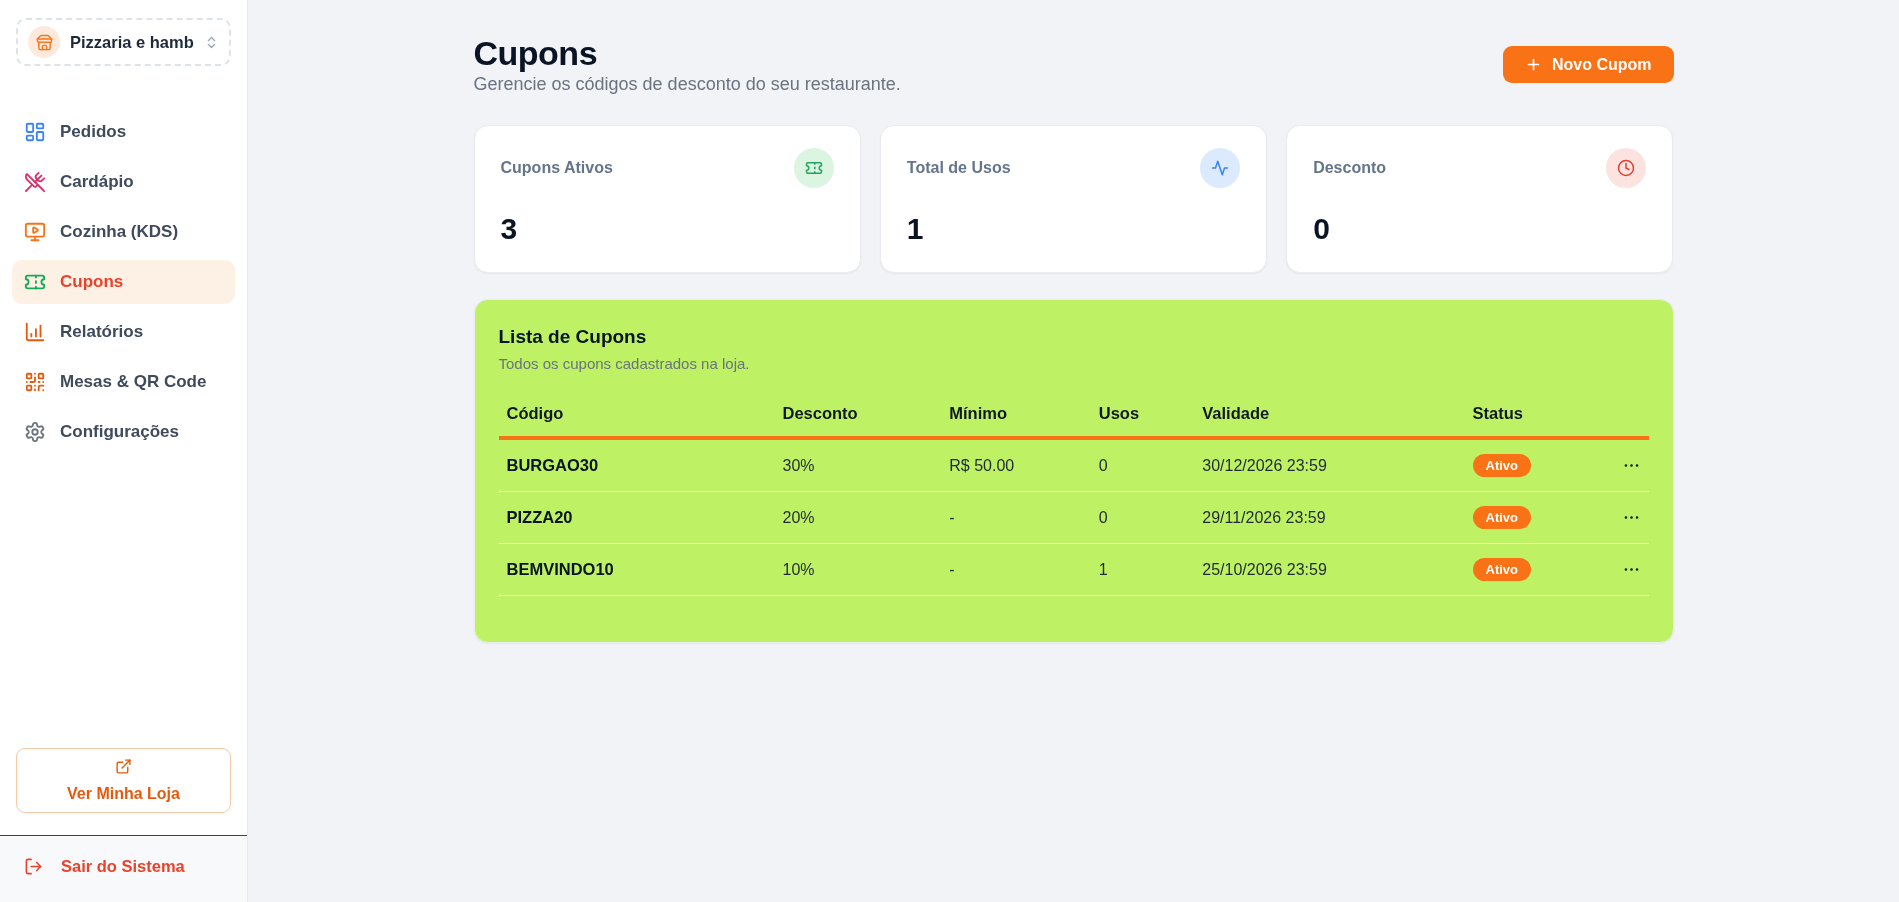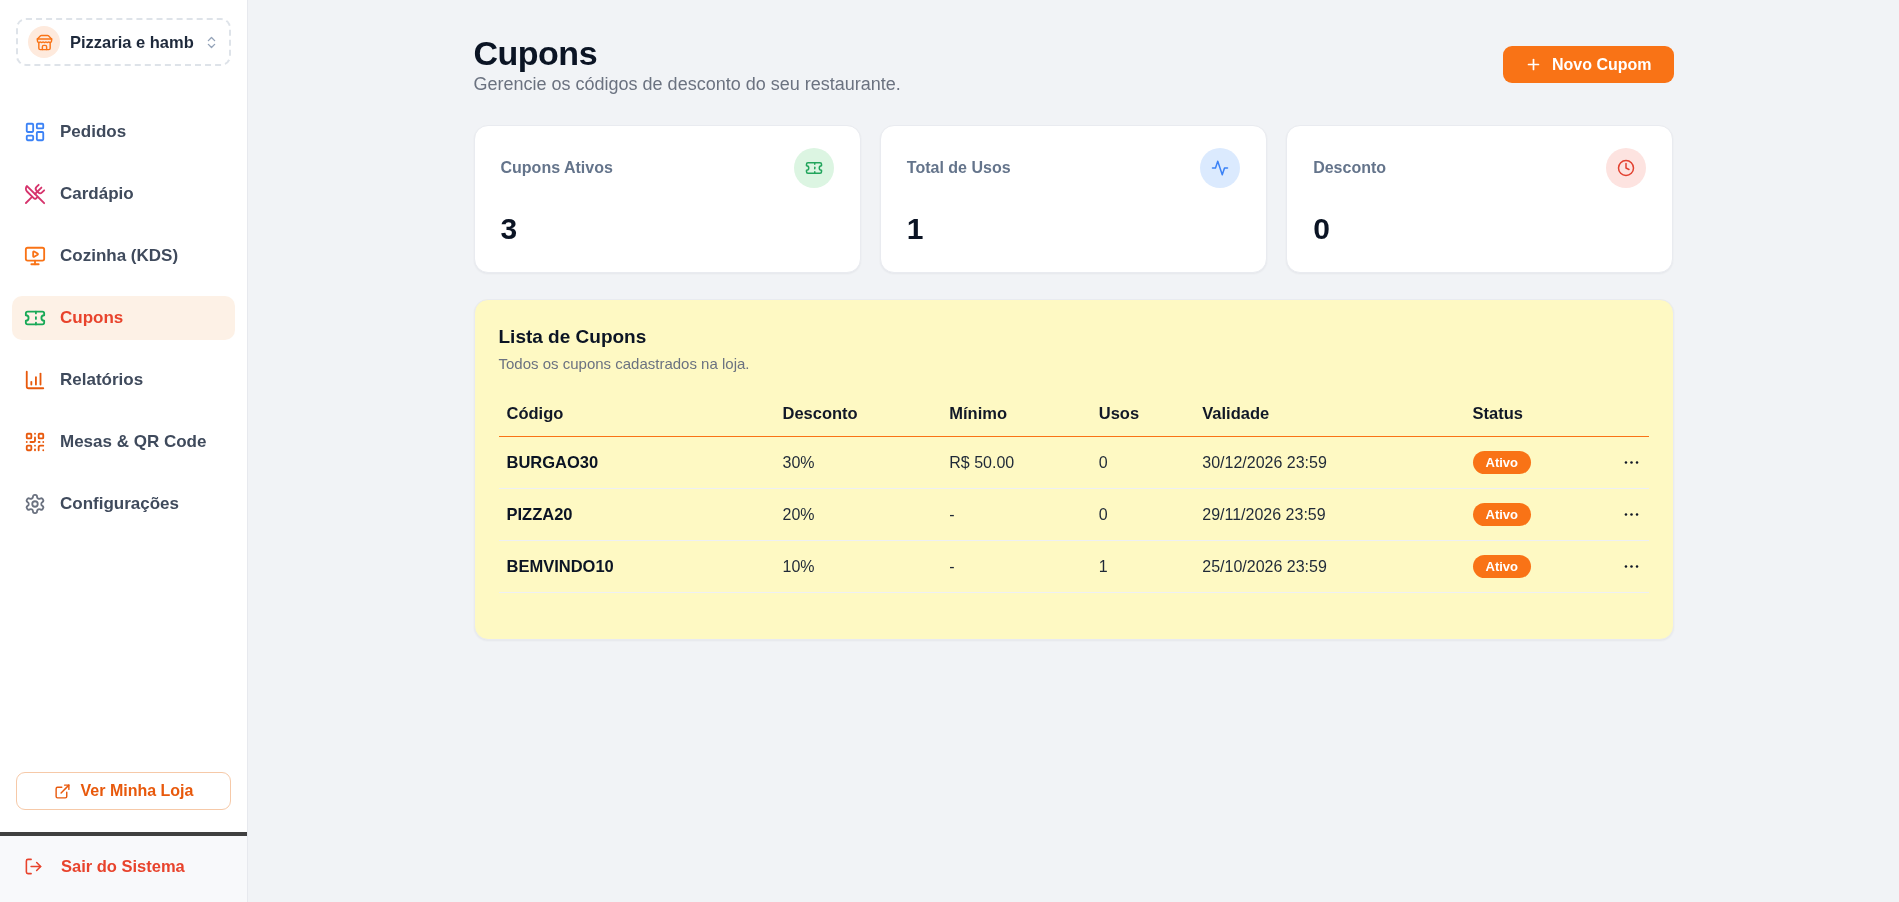--- a/index.html
+++ b/index.html
@@ -7,55 +7,55 @@
   body { background:#f1f3f6; font-family:"Liberation Sans", sans-serif; color:#0f172a; }
   .app { display:flex; width:100%; height:100%; }
 
   
   .sidebar { width:248px; min-width:248px; background:#ffffff; border-right:1px solid #e7e9ee; display:flex; flex-direction:column; height:100%; }
   .store-selector { margin:18px 16px 20px; border:2px dashed #dee3e9; border-radius:10px; padding:6px 10px; display:flex; align-items:center; gap:10px; cursor:pointer; background:#fff; }
   .store-avatar { width:32px; height:32px; min-width:32px; border-radius:50%; background:#feeadd; color:#f97316; display:flex; align-items:center; justify-content:center; }
   .store-name { font-weight:700; font-size:16.5px; color:#1e293b; flex:1; white-space:nowrap; overflow:hidden; }
   .chevrons { color:#94a3b8; display:flex; }
 
-  .nav { padding:24px 12px 0; display:flex; flex-direction:column; gap:18px; }
+  .nav { padding:24px 12px 0; display:flex; flex-direction:column; gap:6px; }
   .nav-item { display:flex; align-items:center; gap:14px; padding:11px 12px; border-radius:10px; font-size:17px; font-weight:600; color:#3f4a5c; cursor:pointer; }
   .nav-item.active { background:#fdf1e6; color:#e8432c; font-weight:700; }
   .nav-icon { width:22px; height:22px; display:flex; align-items:center; justify-content:center; }
   .ic-blue { color:#3b82f6; } .ic-pink { color:#d6336c; } .ic-orange { color:#f97316; }
   .ic-green { color:#18a957; } .ic-orange2 { color:#e8590c; } .ic-gray { color:#6b7280; }
 
   .sidebar-spacer { margin-top:auto; }
-  .view-store-btn { margin:0 16px 22px; border:1px solid #f6c9a8; border-radius:9px; padding:9px 10px; display:flex; align-items:center; justify-content:center; gap:10px; color:#e8590c; font-weight:700; font-size:16px; background:#fff; cursor:pointer; }
-  .sidebar-footer { border-top:4px solid #404040; background:#f8f9fb; padding:21px 24px 26px; }
+  .view-store-btn { margin:0 16px 22px; border:1px solid #f6c9a8; border-radius:9px; padding:9px 10px; display:flex; align-items:center; justify-content:center; gap:10px; color:#e8590c; font-weight:700; font-size:16px; background:#fff; cursor:pointer;flex-direction:column; }
+  .sidebar-footer { border-top:1px solid #404040; background:#f8f9fb; padding:21px 24px 26px; }
   .logout { display:flex; align-items:center; gap:18px; color:#e8432c; font-weight:600; font-size:16.5px; cursor:pointer; background:none; border:none; font-family:inherit; }
 
   
   .main { flex:1; padding-top:34px; overflow:hidden; }
   .container { width:1200px; margin:0 auto; }
   .page-header { display:flex; justify-content:space-between; align-items:flex-start; margin-bottom:30px; }
   .page-title { font-size:34px; font-weight:800; color:#0b1424; letter-spacing:-0.5px; }
   .page-subtitle { font-size:18px; color:#6b7280; margin-top:1px; }
   .new-coupon-btn { background:#f97316; color:#fff; border:none; border-radius:9px; padding:16px 22px; height:37px; font-size:16px; font-weight:700; display:flex; align-items:center; gap:10px; cursor:pointer; margin-top:12px; font-family:inherit; }
 
   .stats { display:flex; gap:19px; margin-bottom:26px; }
   .stat-card { flex:1; background:#fff; border:1px solid #e9ebf0; border-radius:14px; padding:22px 26px 26px; height:148px; display:flex; flex-direction:column; justify-content:space-between; box-shadow:0 1px 2px rgba(16,24,40,.05); }
   .stat-top { display:flex; justify-content:space-between; align-items:center; }
   .stat-label { font-size:16px; font-weight:600; color:#64748b; }
   .stat-icon { width:40px; height:40px; border-radius:50%; display:flex; align-items:center; justify-content:center; }
   .stat-icon.green { background:#dcf5e2; color:#22a55c; }
   .stat-icon.blue  { background:#dbeafe; color:#3b82f6; }
   .stat-icon.red   { background:#fde3e0; color:#e2402f; }
   .stat-value { font-size:30px; font-weight:800; color:#0b1424; }
 
-  .table-card { background:#fef9c3; border:1px solid #e9ebf0; border-radius:14px; padding:26px 24px 46px; box-shadow:0 1px 2px rgba(16,24,40,.05); }
+  .table-card { background:#bef264; border:1px solid #e9ebf0; border-radius:14px; padding:26px 24px 46px; box-shadow:0 1px 2px rgba(16,24,40,.05); }
   .list-title { font-size:19px; font-weight:700; color:#0b1424; }
   .list-subtitle { font-size:15px; color:#6b7280; margin-top:7px; margin-bottom:24px; }
   table { width:100%; border-collapse:collapse; }
-  th { text-align:left; font-size:16.5px; font-weight:700; color:#111827; padding:8px 8px 13px; border-bottom:1px solid #f97316; }
+  th { text-align:left; font-size:16.5px; font-weight:700; color:#111827; padding:8px 8px 13px; border-bottom:4px solid #f97316; }
   td { font-size:16px; color:#1f2937; padding:14px 8px; border-bottom:1px solid #eef0f4; }
   .code-cell { font-weight:700; font-size:16.5px; color:#0b1424; }
   .badge { display:inline-block; background:#f97316; color:#fff; font-size:13px; font-weight:700; padding:4px 13px; border-radius:999px; }
   .dots-btn { background:none; border:none; cursor:pointer; color:#111827; display:flex; margin-left:auto; }
   .ta-right { text-align:right; }
   svg { display:block; }
 </style>
 </head>
 <body>
 

